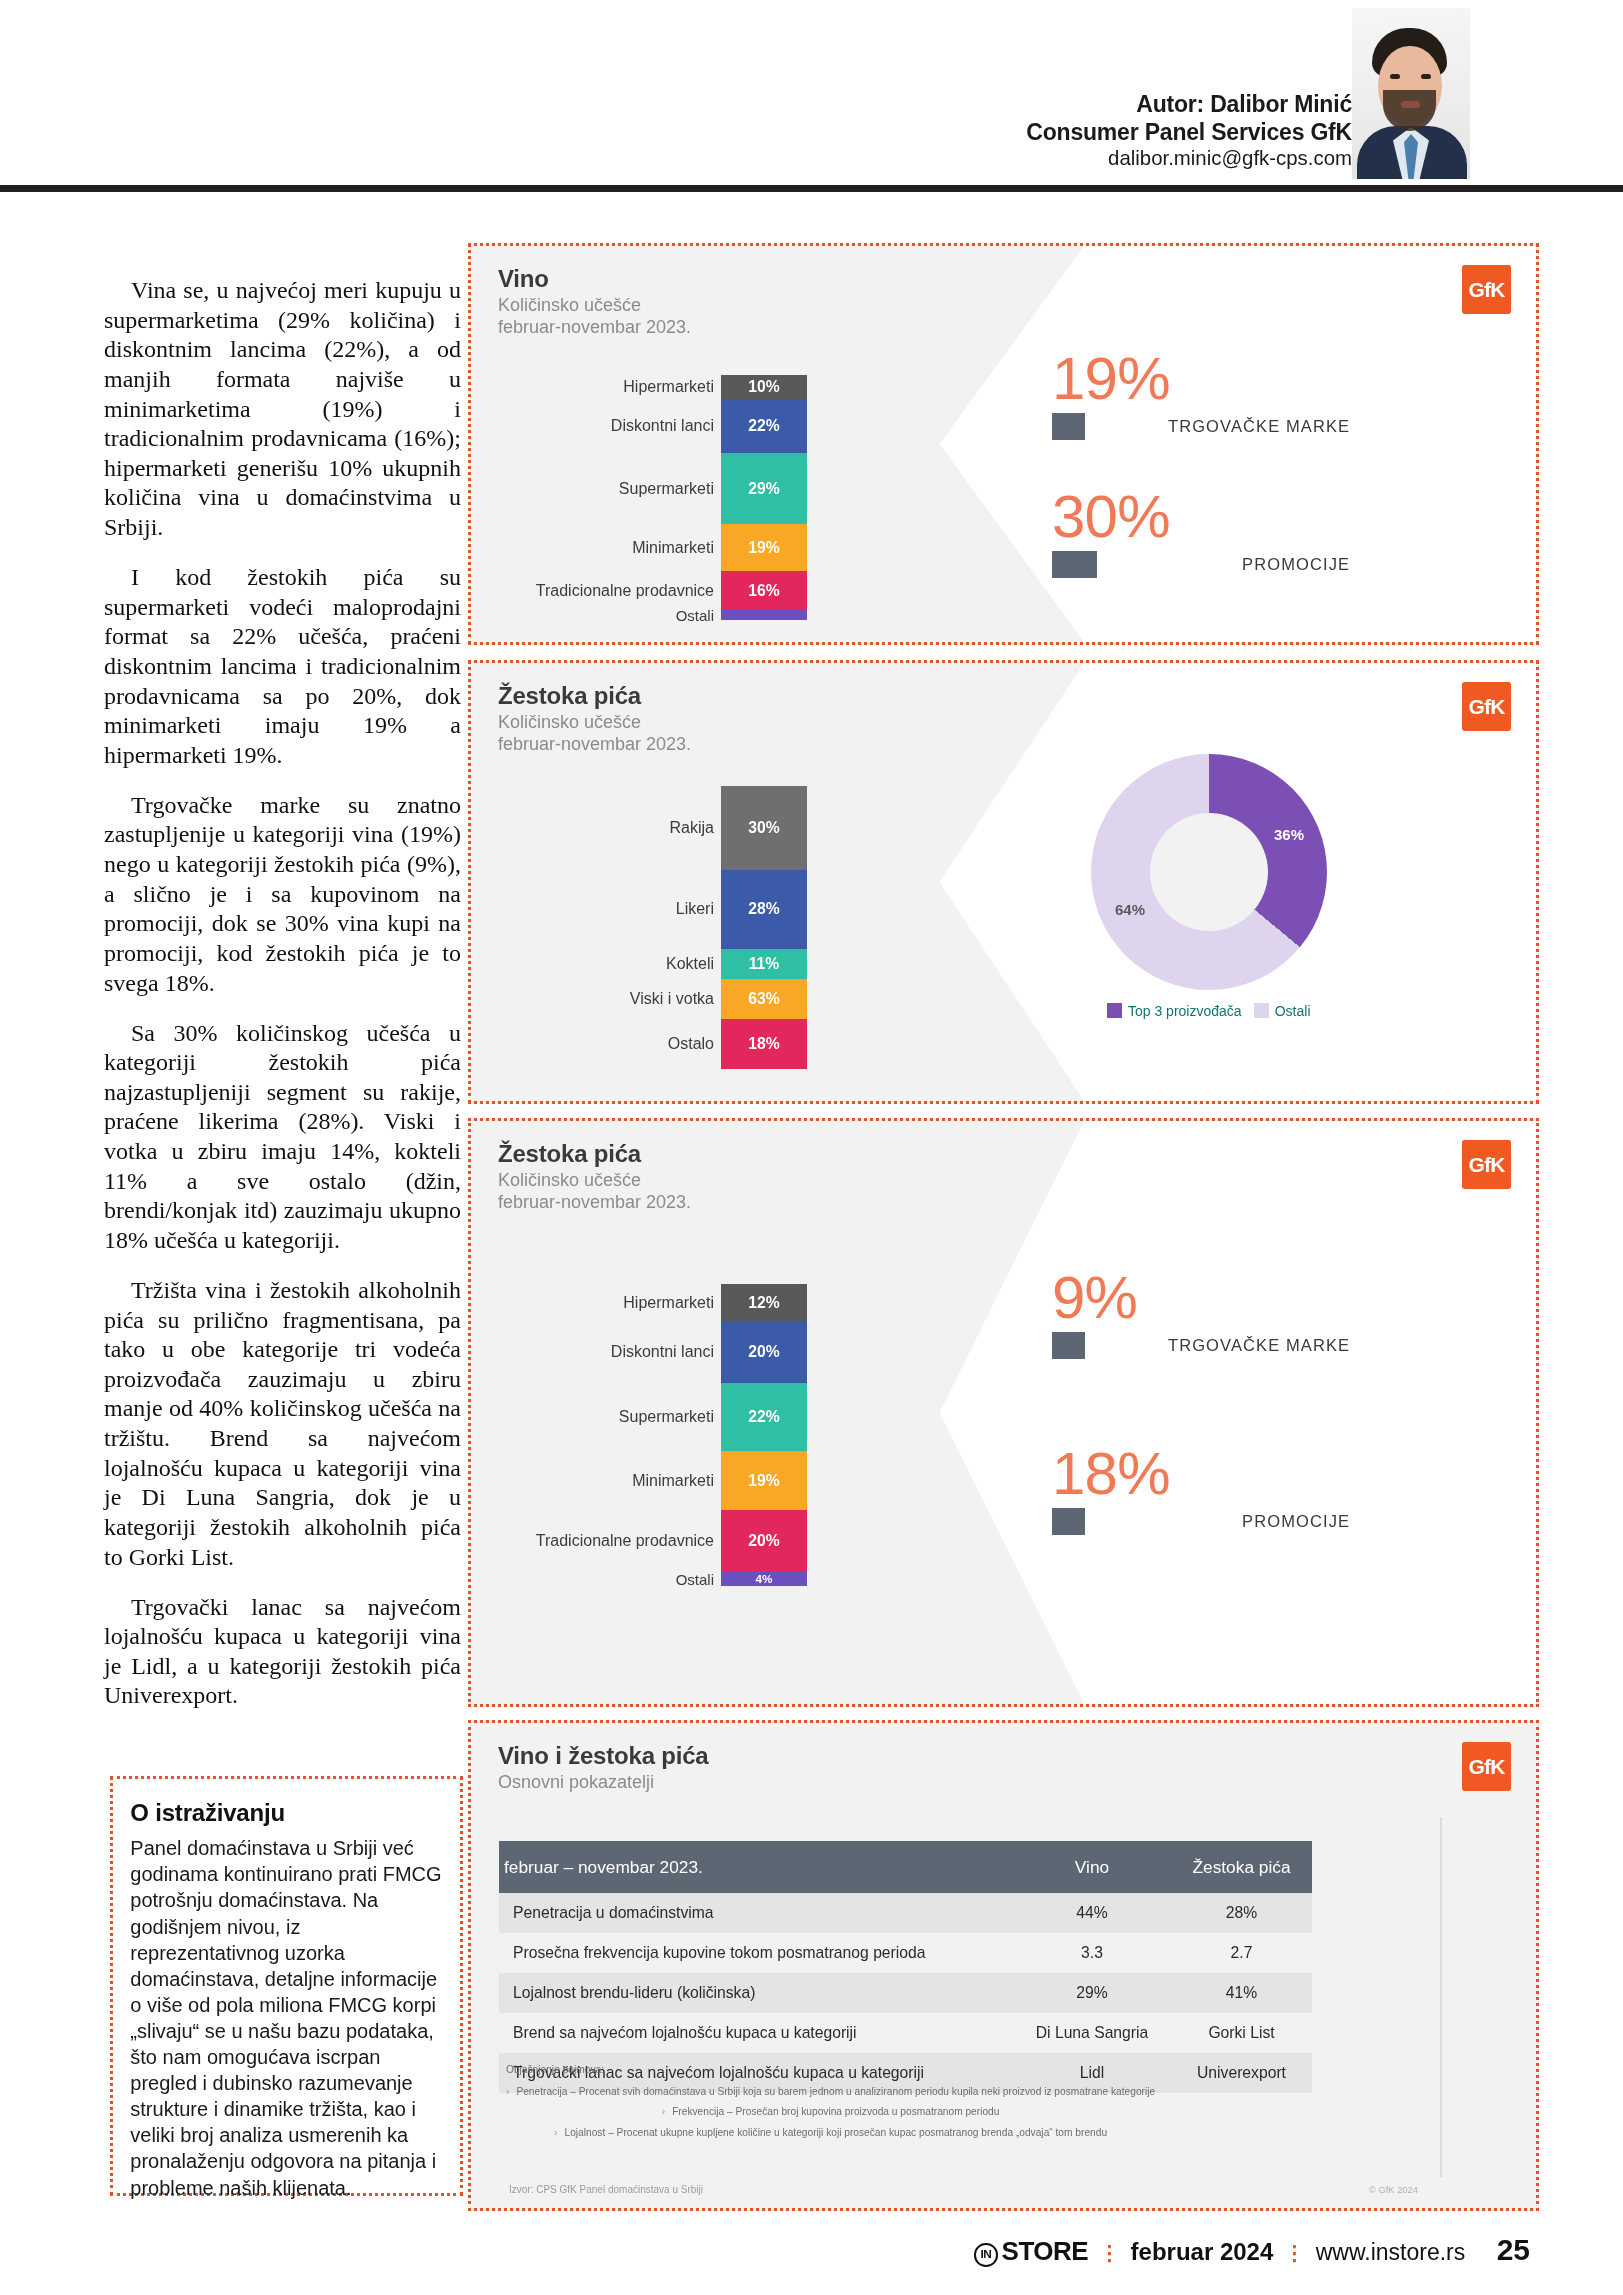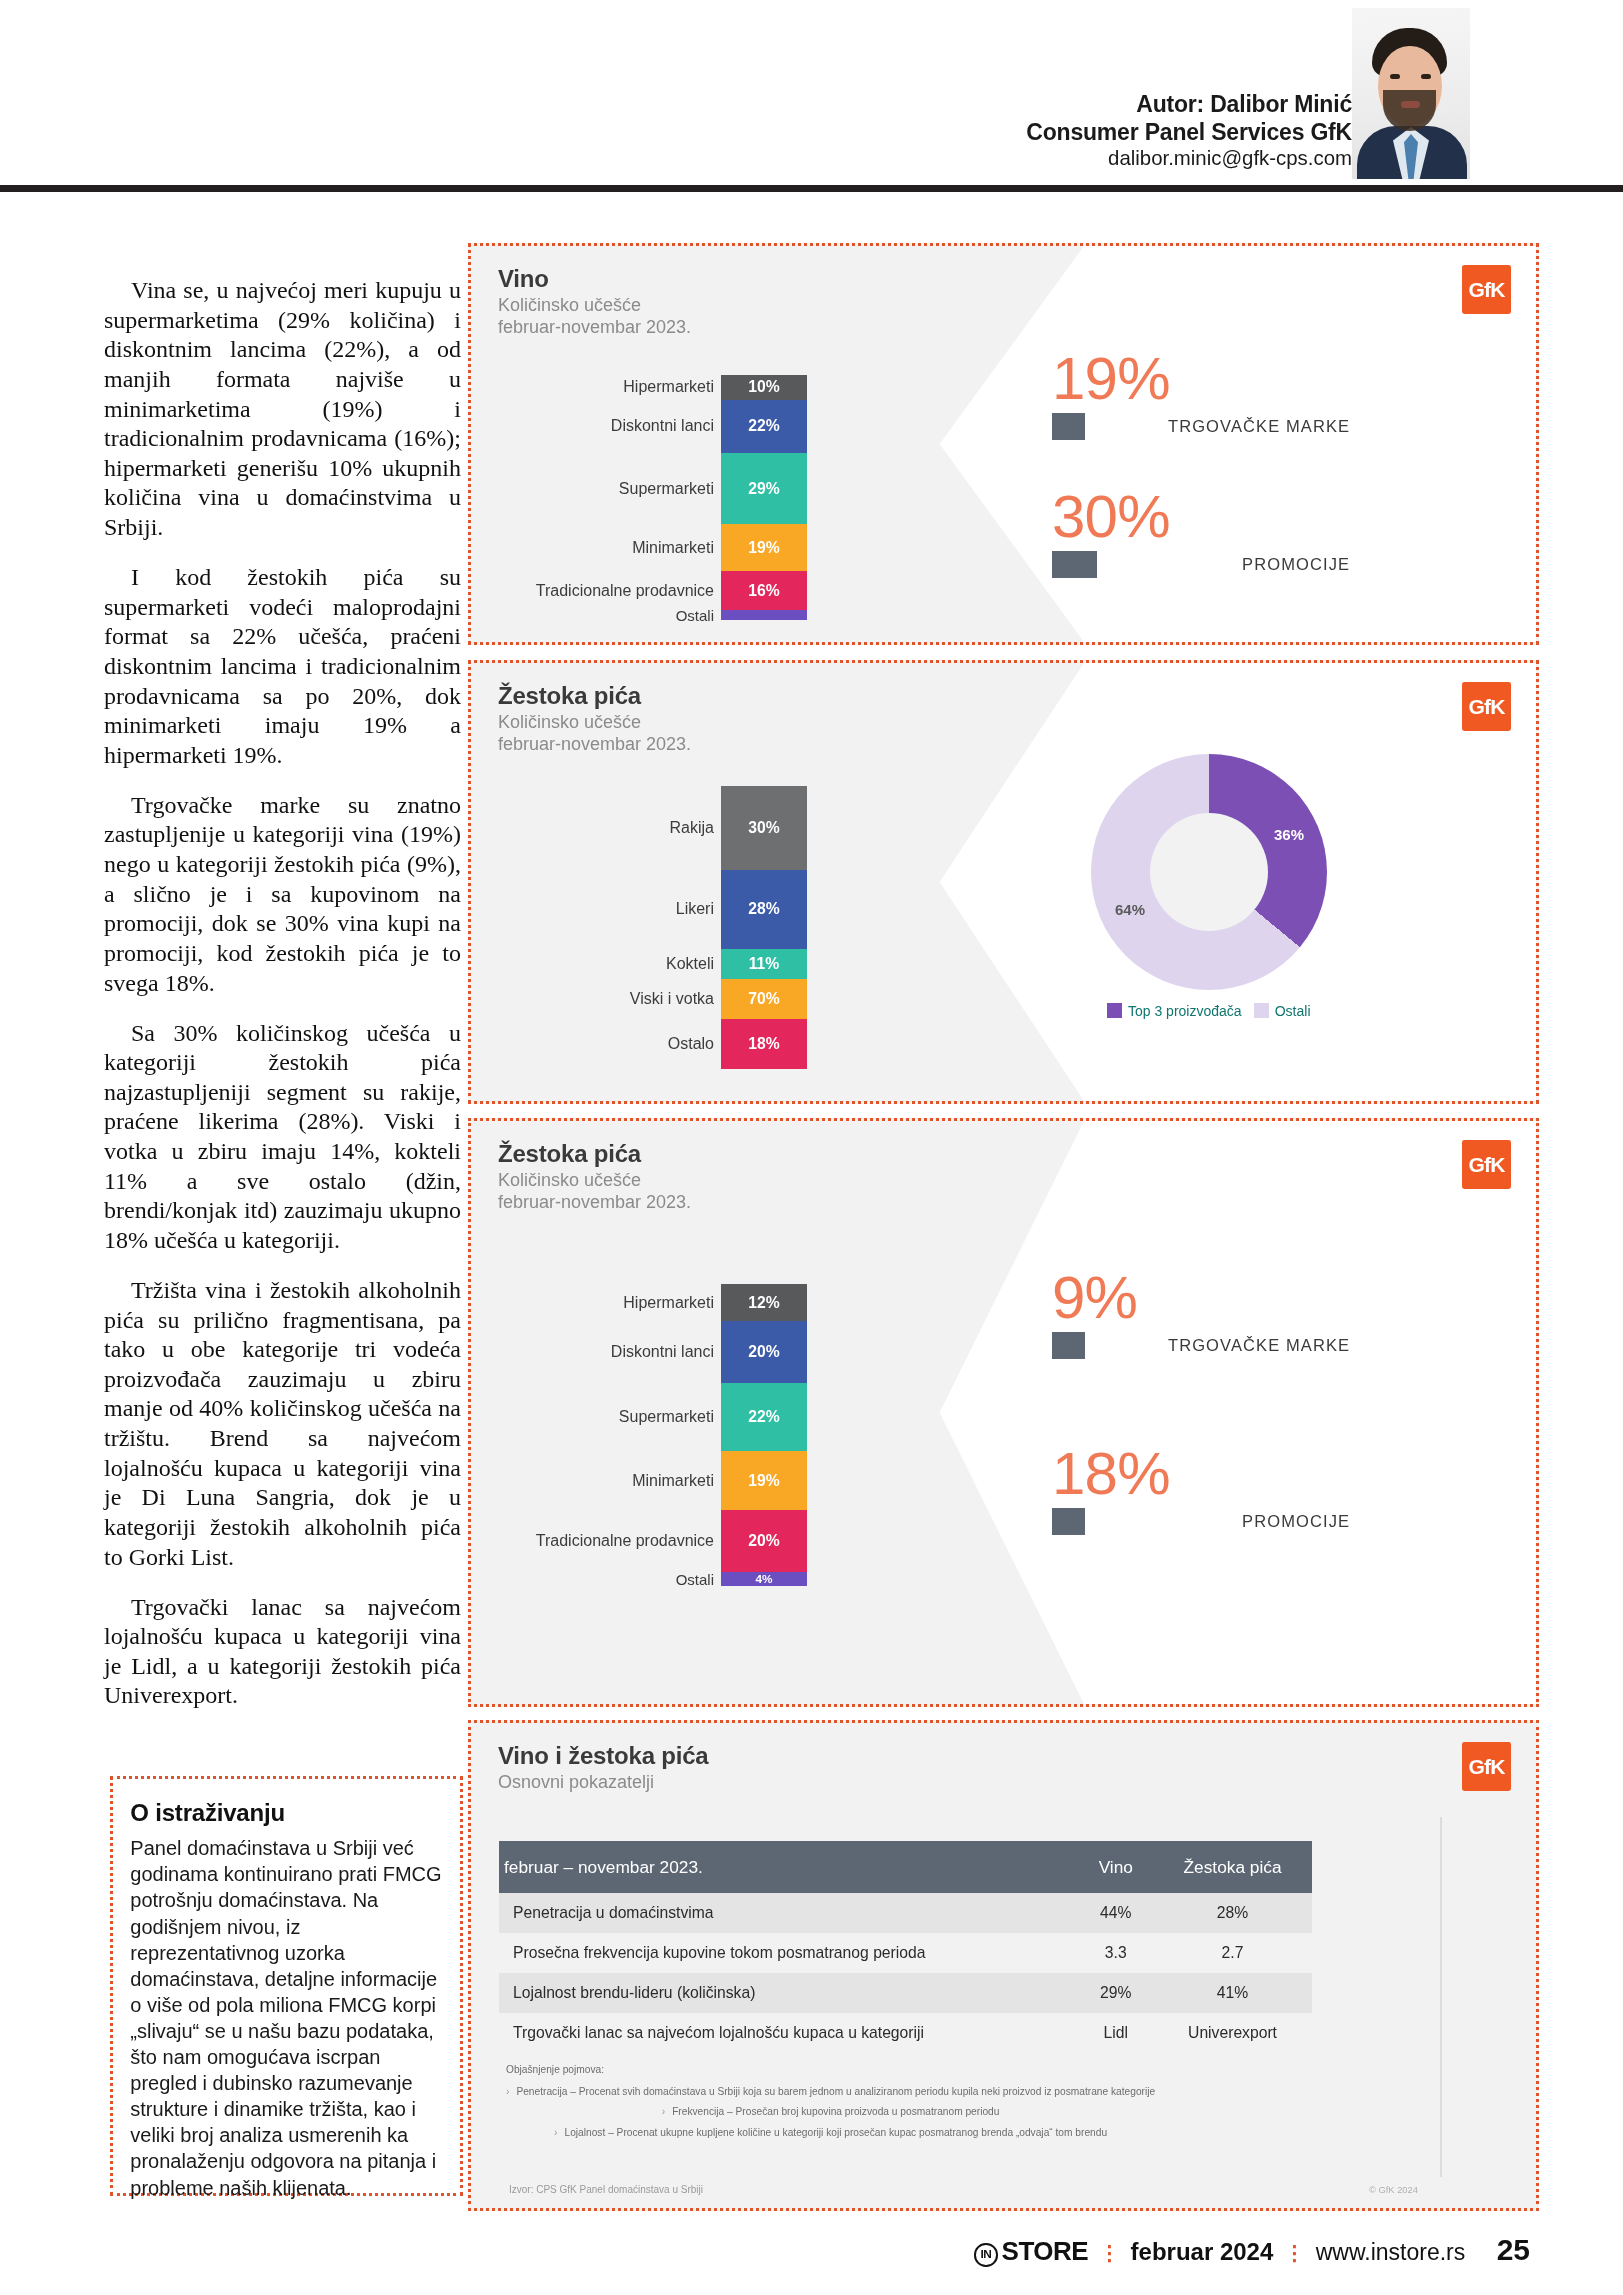--- a/index.html
+++ b/index.html
@@ -198,21 +198,21 @@
       <div class="seg" style="flex: 28 0 0px; background: rgb(59, 90, 168);">
         <span class="klab">Likeri</span>
         <span class="vlab">28%</span>
       </div>
       <div class="seg" style="flex: 11 0 0px; background: rgb(46, 191, 165);">
         <span class="klab">Kokteli</span>
         <span class="vlab">11%</span>
       </div>
       <div class="seg" style="flex: 14 0 0px; background: rgb(249, 168, 37);">
         <span class="klab">Viski i votka</span>
-        <span class="vlab">70%</span>
+        <span class="vlab">63%</span>
       </div>
       <div class="seg" style="flex: 18 0 0px; background: rgb(227, 38, 92);">
         <span class="klab">Ostalo</span>
         <span class="vlab">18%</span>
       </div>
     </div>
 
   <div class="donut-wrap" style="left:620px;top:91px;">
     <div class="donut" id="s2donut" style="background: conic-gradient(rgb(124, 79, 181) 0deg, rgb(124, 79, 181) 129.6deg, rgb(222, 212, 238) 129.6deg, rgb(222, 212, 238) 360deg);">
       <div class="hole"></div>
@@ -304,20 +304,25 @@
           <td class="lead">Prosečna frekvencija kupovine tokom posmatranog perioda</td>
           <td>3.3</td>
           <td>2.7</td>
         </tr>
         <tr>
           <td class="lead">Lojalnost brendu-lideru (količinska)</td>
           <td>29%</td>
           <td>41%</td>
         </tr>
         <tr>
+          <td class="lead">Brend sa najvećom lojalnošću kupaca u kategoriji</td>
+          <td>Di Luna Sangria</td>
+          <td>Gorki List</td>
+        </tr>
+        <tr>
           <td class="lead">Trgovački lanac sa najvećom lojalnošću kupaca u kategoriji</td>
           <td>Lidl</td>
           <td>Univerexport</td>
         </tr>
       </tbody>
   </table>
 
   <div id="notes">
     <div class="nh">Objašnjenje pojmova:</div>
     <ul style="margin:0;padding:0;text-align:center;">

